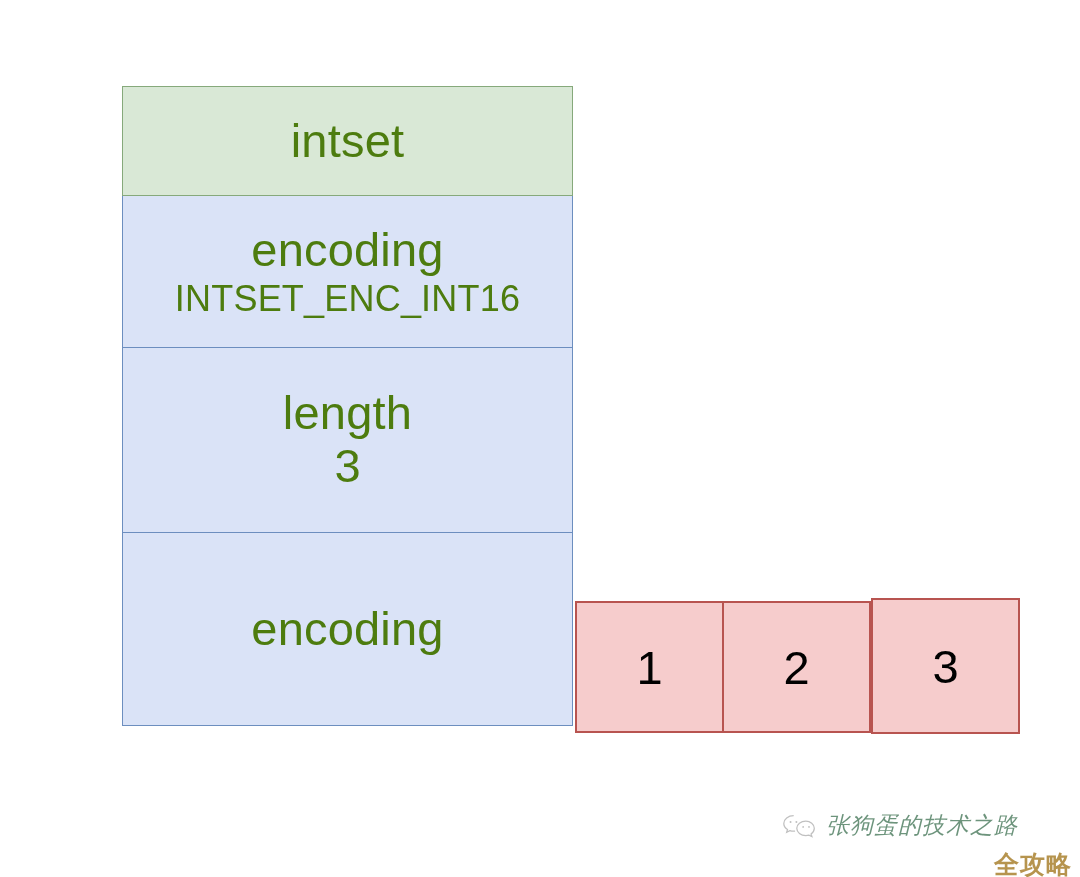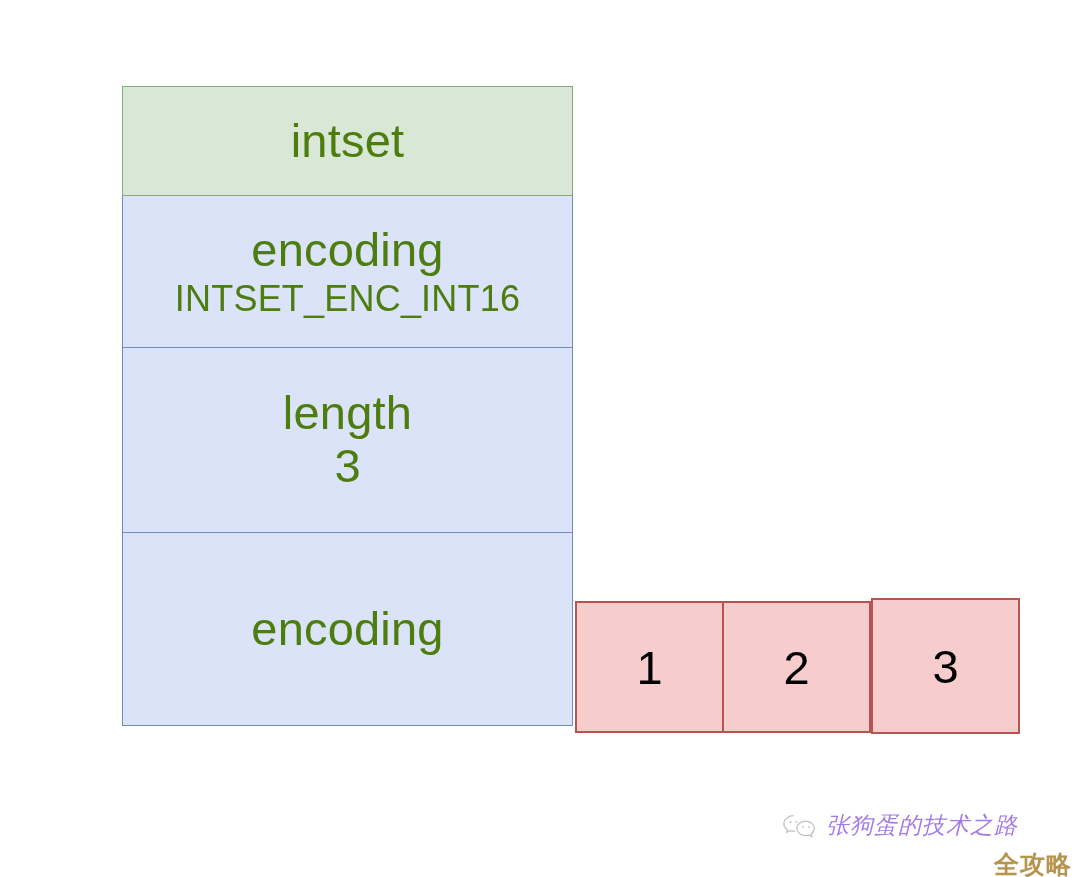--- a/index.html
+++ b/index.html
@@ -106,21 +106,21 @@
   }
   .wm-row {
     display: flex;
     align-items: center;
     gap: 8px;
     opacity: 0.62;
   }
   .wm-icon { width: 36px; height: 26px; flex: 0 0 auto; }
   .wm-text {
     font-size: 23px;
-    color: #6d28d9;
+    color: #14532d;
     font-style: italic;
     letter-spacing: 1px;
     white-space: nowrap;
     font-family: "DejaVu Sans", sans-serif;
   }
   .wm-sub {
     position: absolute;
     right: 4px;
     top: 38px;
     font-size: 25px;

